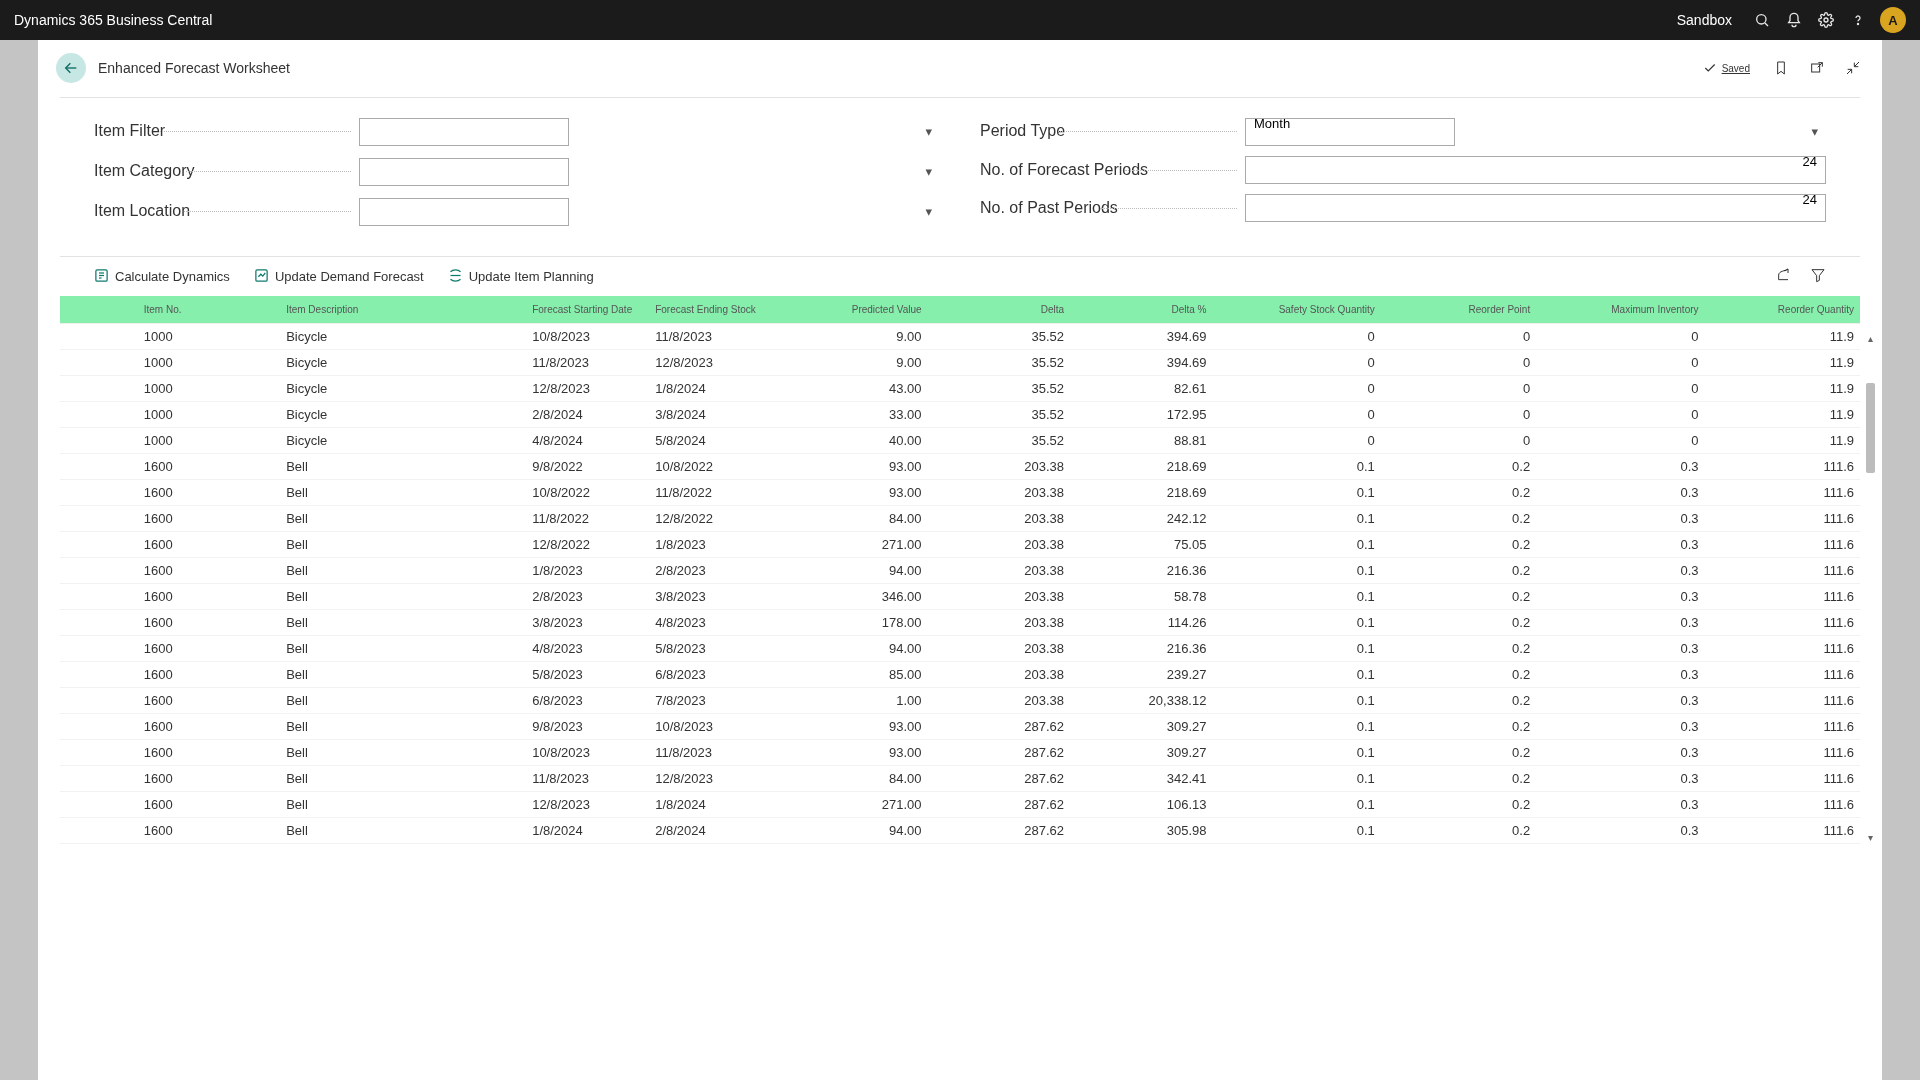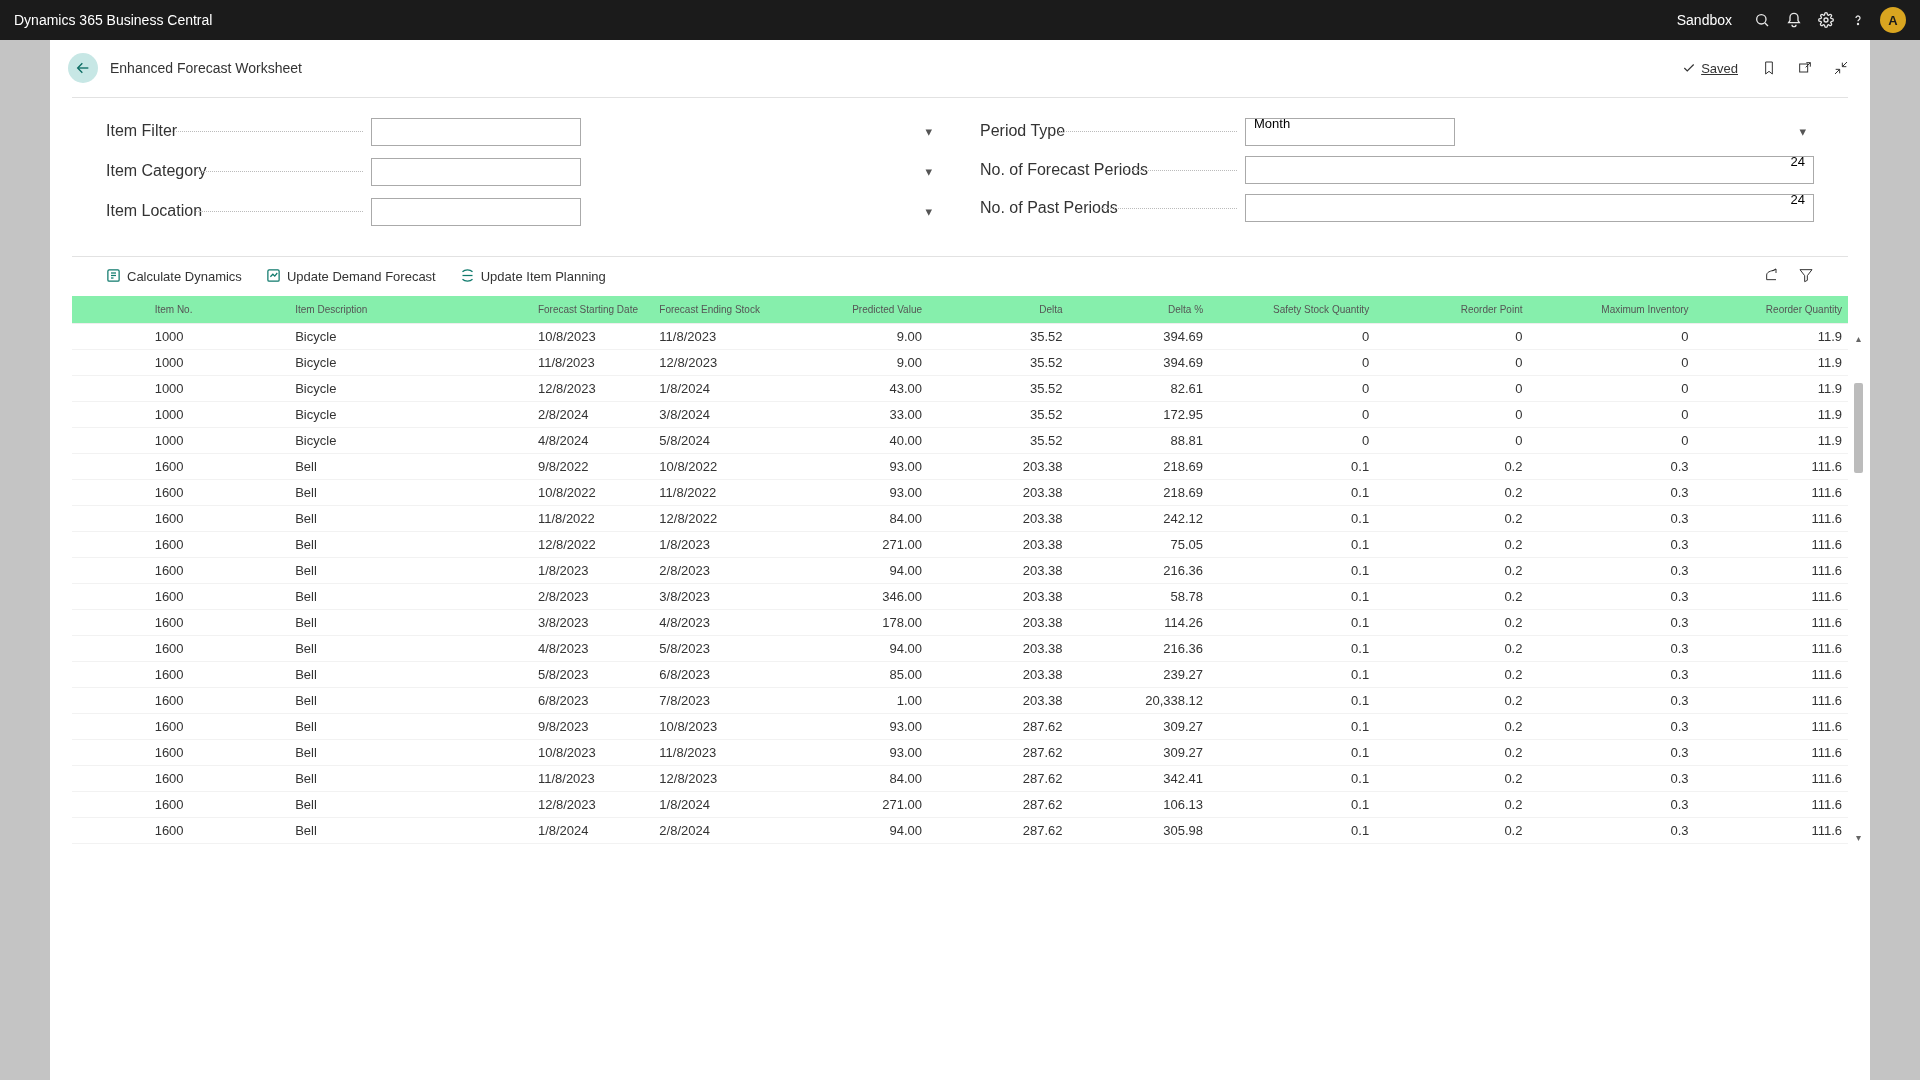--- a/index.html
+++ b/index.html
@@ -24,35 +24,35 @@
   display: inline-flex; align-items: center; justify-content: center;
   cursor: pointer; color: #e8e8e8;
 }
 .avatar {
   width: 26px; height: 26px; border-radius: 50%;
   background: #d9a520; color: #1b1b1b;
   display: inline-flex; align-items: center; justify-content: center;
   font-weight: 600; font-size: 13px; margin-left: 6px;
 }
 .page {
-  margin: 0 50px; background: #fff;
+  margin: 0 38px; background: #fff;
   min-height: calc(100vh - 40px);
 }
 .page-header {
   display: flex; align-items: center;
   padding: 13px 18px 14px;
 }
 .back-btn {
   width: 30px; height: 30px; border-radius: 50%;
   background: #c7e7e5;
   display: inline-flex; align-items: center; justify-content: center;
   cursor: pointer; margin-right: 12px;
 }
 .page-title { font-size: 14px; color: #333; flex: 1; }
-.saved { display: flex; align-items: center; gap: 5px; color: #333; font-size: 13px; margin-right: 20px; text-decoration: underline;}
+.saved { display: flex; align-items: center; gap: 5px; color: #333; font-size: 10px; margin-right: 20px; text-decoration: underline;}
 .header-icons { display: flex; gap: 14px; }
 .header-icon {
   width: 22px; height: 22px;
   display: inline-flex; align-items: center; justify-content: center;
   cursor: pointer; color: #333;
 }
 .hr { height: 1px; background: #e2e2e2; margin: 0 22px; }
 .filter-section { padding: 18px 56px 0; }
 .filter-heading { font-size: 13px; font-weight: 600; color: #222; margin-bottom: 10px;}
 .filter-grid { display: grid; grid-template-columns: 1fr 1fr; gap: 0 40px; }

